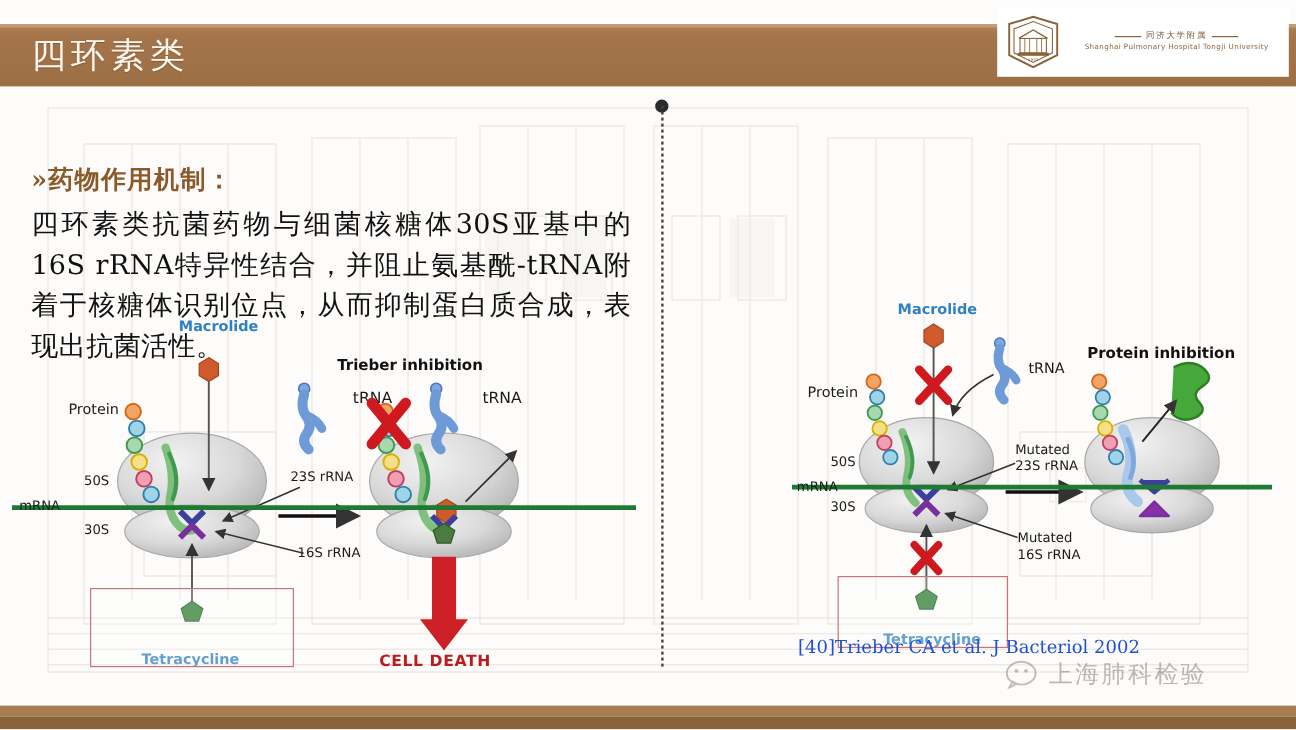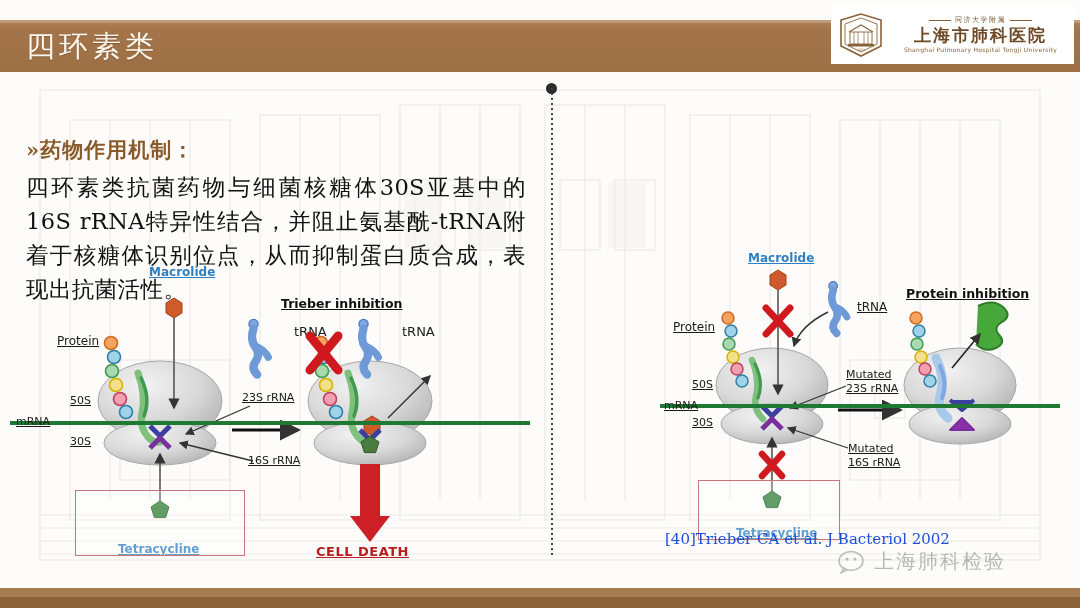--- a/index.html
+++ b/index.html
@@ -95,21 +95,21 @@
   .divider-dot{
     position:absolute;left:546px;top:83px;width:11px;height:11px;
     border-radius:50%;background:#2b2b2b;
   }
 
   
   .diagram{position:absolute;}
   .dg-left{left:10px;top:258px;width:520px;height:310px;}
   .dg-right{left:660px;top:248px;width:400px;height:290px;}
 
-  .lbl{position:absolute;font-family:"DejaVu Sans", sans-serif;white-space:nowrap;text-decoration:underline;}
+  .lbl{position:absolute;font-family:"DejaVu Sans", sans-serif;white-space:nowrap;}
   .lbl-macrolide{color:#2f7fc1;font-weight:700;font-size:12px;}
   .lbl-blue{color:#2f7fc1;font-weight:700;font-size:12px;}
   .lbl-dark{color:#1a1a1a;font-size:12px;}
   .lbl-bold{color:#111;font-weight:700;font-size:12.5px;}
   .lbl-red{color:#b91c1c;font-weight:700;font-size:13px;letter-spacing:.5px;}
   .lbl-sm{color:#1a1a1a;font-size:11px;}
 
   .tc-box{
     position:absolute;border:1.6px solid #c9737a;background:rgba(255,255,255,.25);
   }
@@ -182,21 +182,20 @@
       <path d="M4 8 L24 2 L44 8 L44 34 L24 44 L4 34 Z" fill="none" stroke="#8a6239" stroke-width="1.6"></path>
       <path d="M8 12 L24 6 L40 12 L40 32 L24 40 L8 32 Z" fill="none" stroke="#8a6239" stroke-width=".9"></path>
       <path d="M12 20 L24 13 L36 20" fill="none" stroke="#8a6239" stroke-width="1.1"></path>
       <rect x="13" y="20" width="22" height="12" fill="none" stroke="#8a6239" stroke-width=".9"></rect>
       <path d="M17 20 L17 32 M21 20 L21 32 M27 20 L27 32 M31 20 L31 32" stroke="#8a6239" stroke-width=".7"></path>
       <rect x="11" y="32" width="26" height="2.5" fill="#8a6239"></rect>
       <text x="24" y="39" font-size="3.2" fill="#8a6239" text-anchor="middle" font-family="DejaVu Sans, sans-serif">1933</text>
     </svg>
     <div class="logo-text">
       <div class="logo-sub-top"><span class="bar"></span><span>同济大学附属</span><span class="bar"></span></div>
-      <div class="logo-main">上海市肺科医院</div>
       <div class="logo-en">Shanghai Pulmonary Hospital Tongji University</div>
     </div>
   </div>
 
   <div class="divider-dot"></div>
   <div class="divider"></div>
 
   <div class="col col-left">
     <p class="sec-heading">»药物作用机制：</p>
     <p class="sec-body">四环素类抗菌药物与细菌核糖体30S亚基中的16S rRNA特异性结合，并阻止氨基酰-tRNA附着于核糖体识别位点，从而抑制蛋白质合成，表现出抗菌活性。</p>

